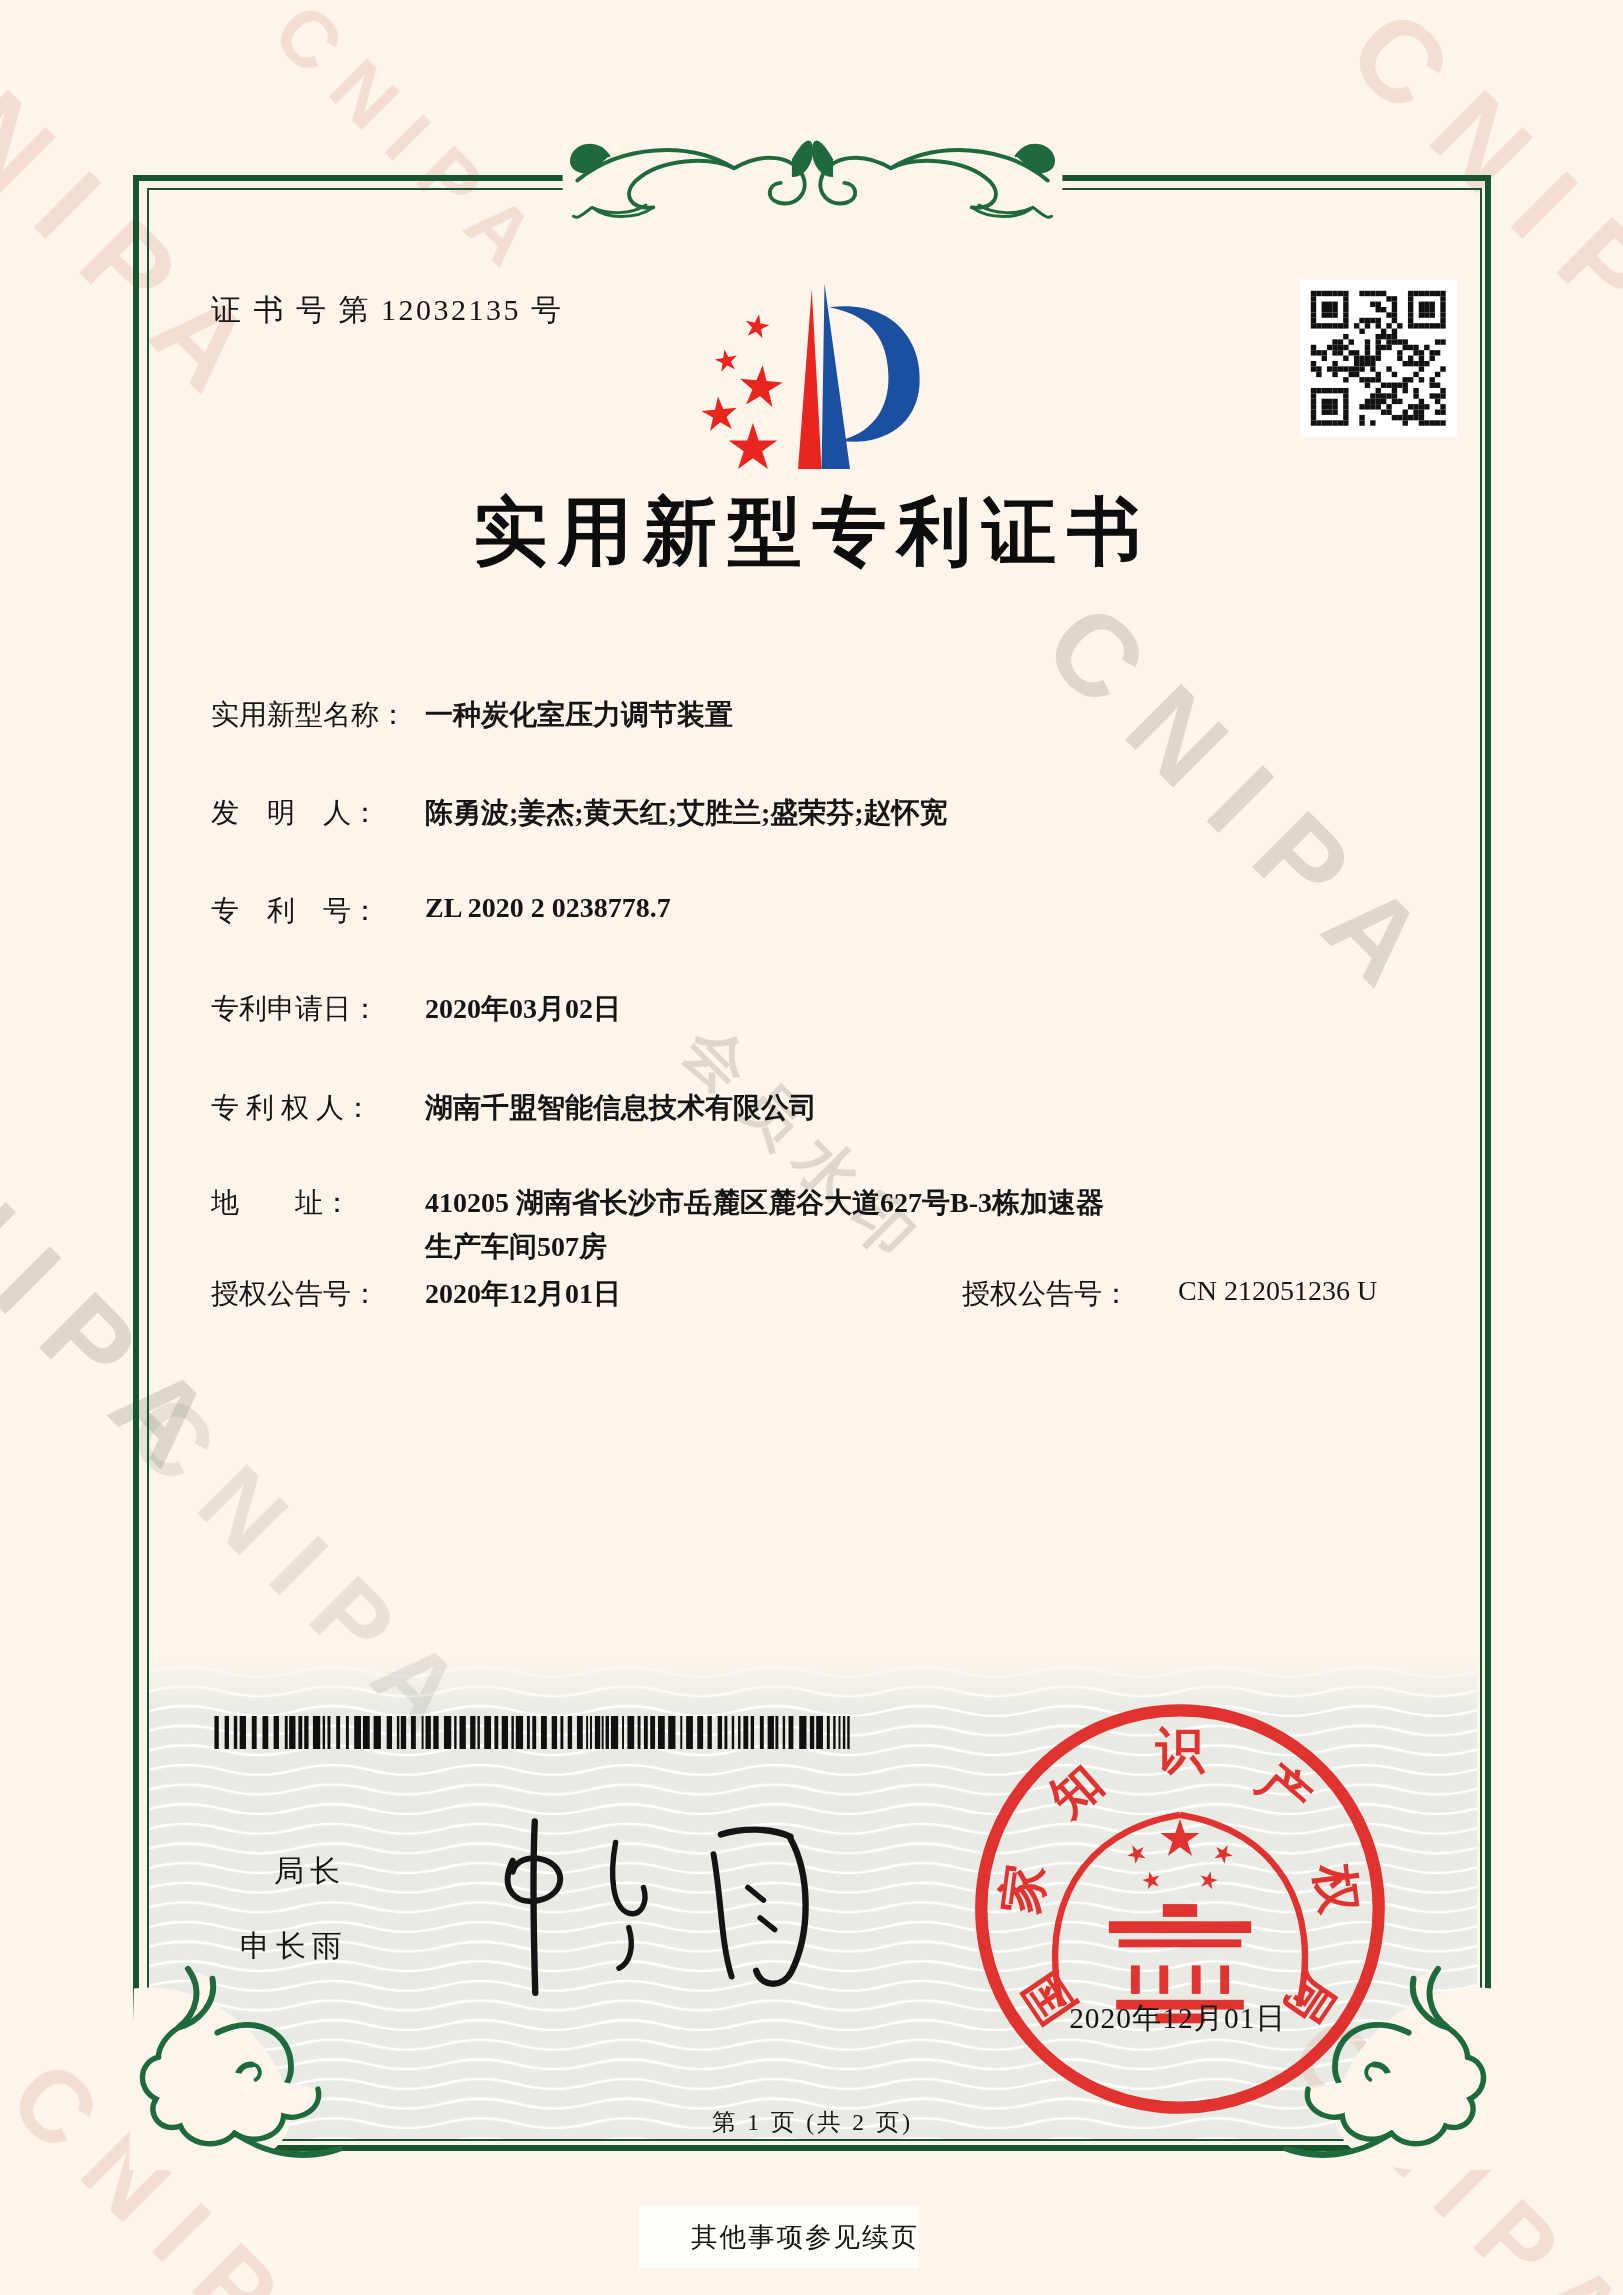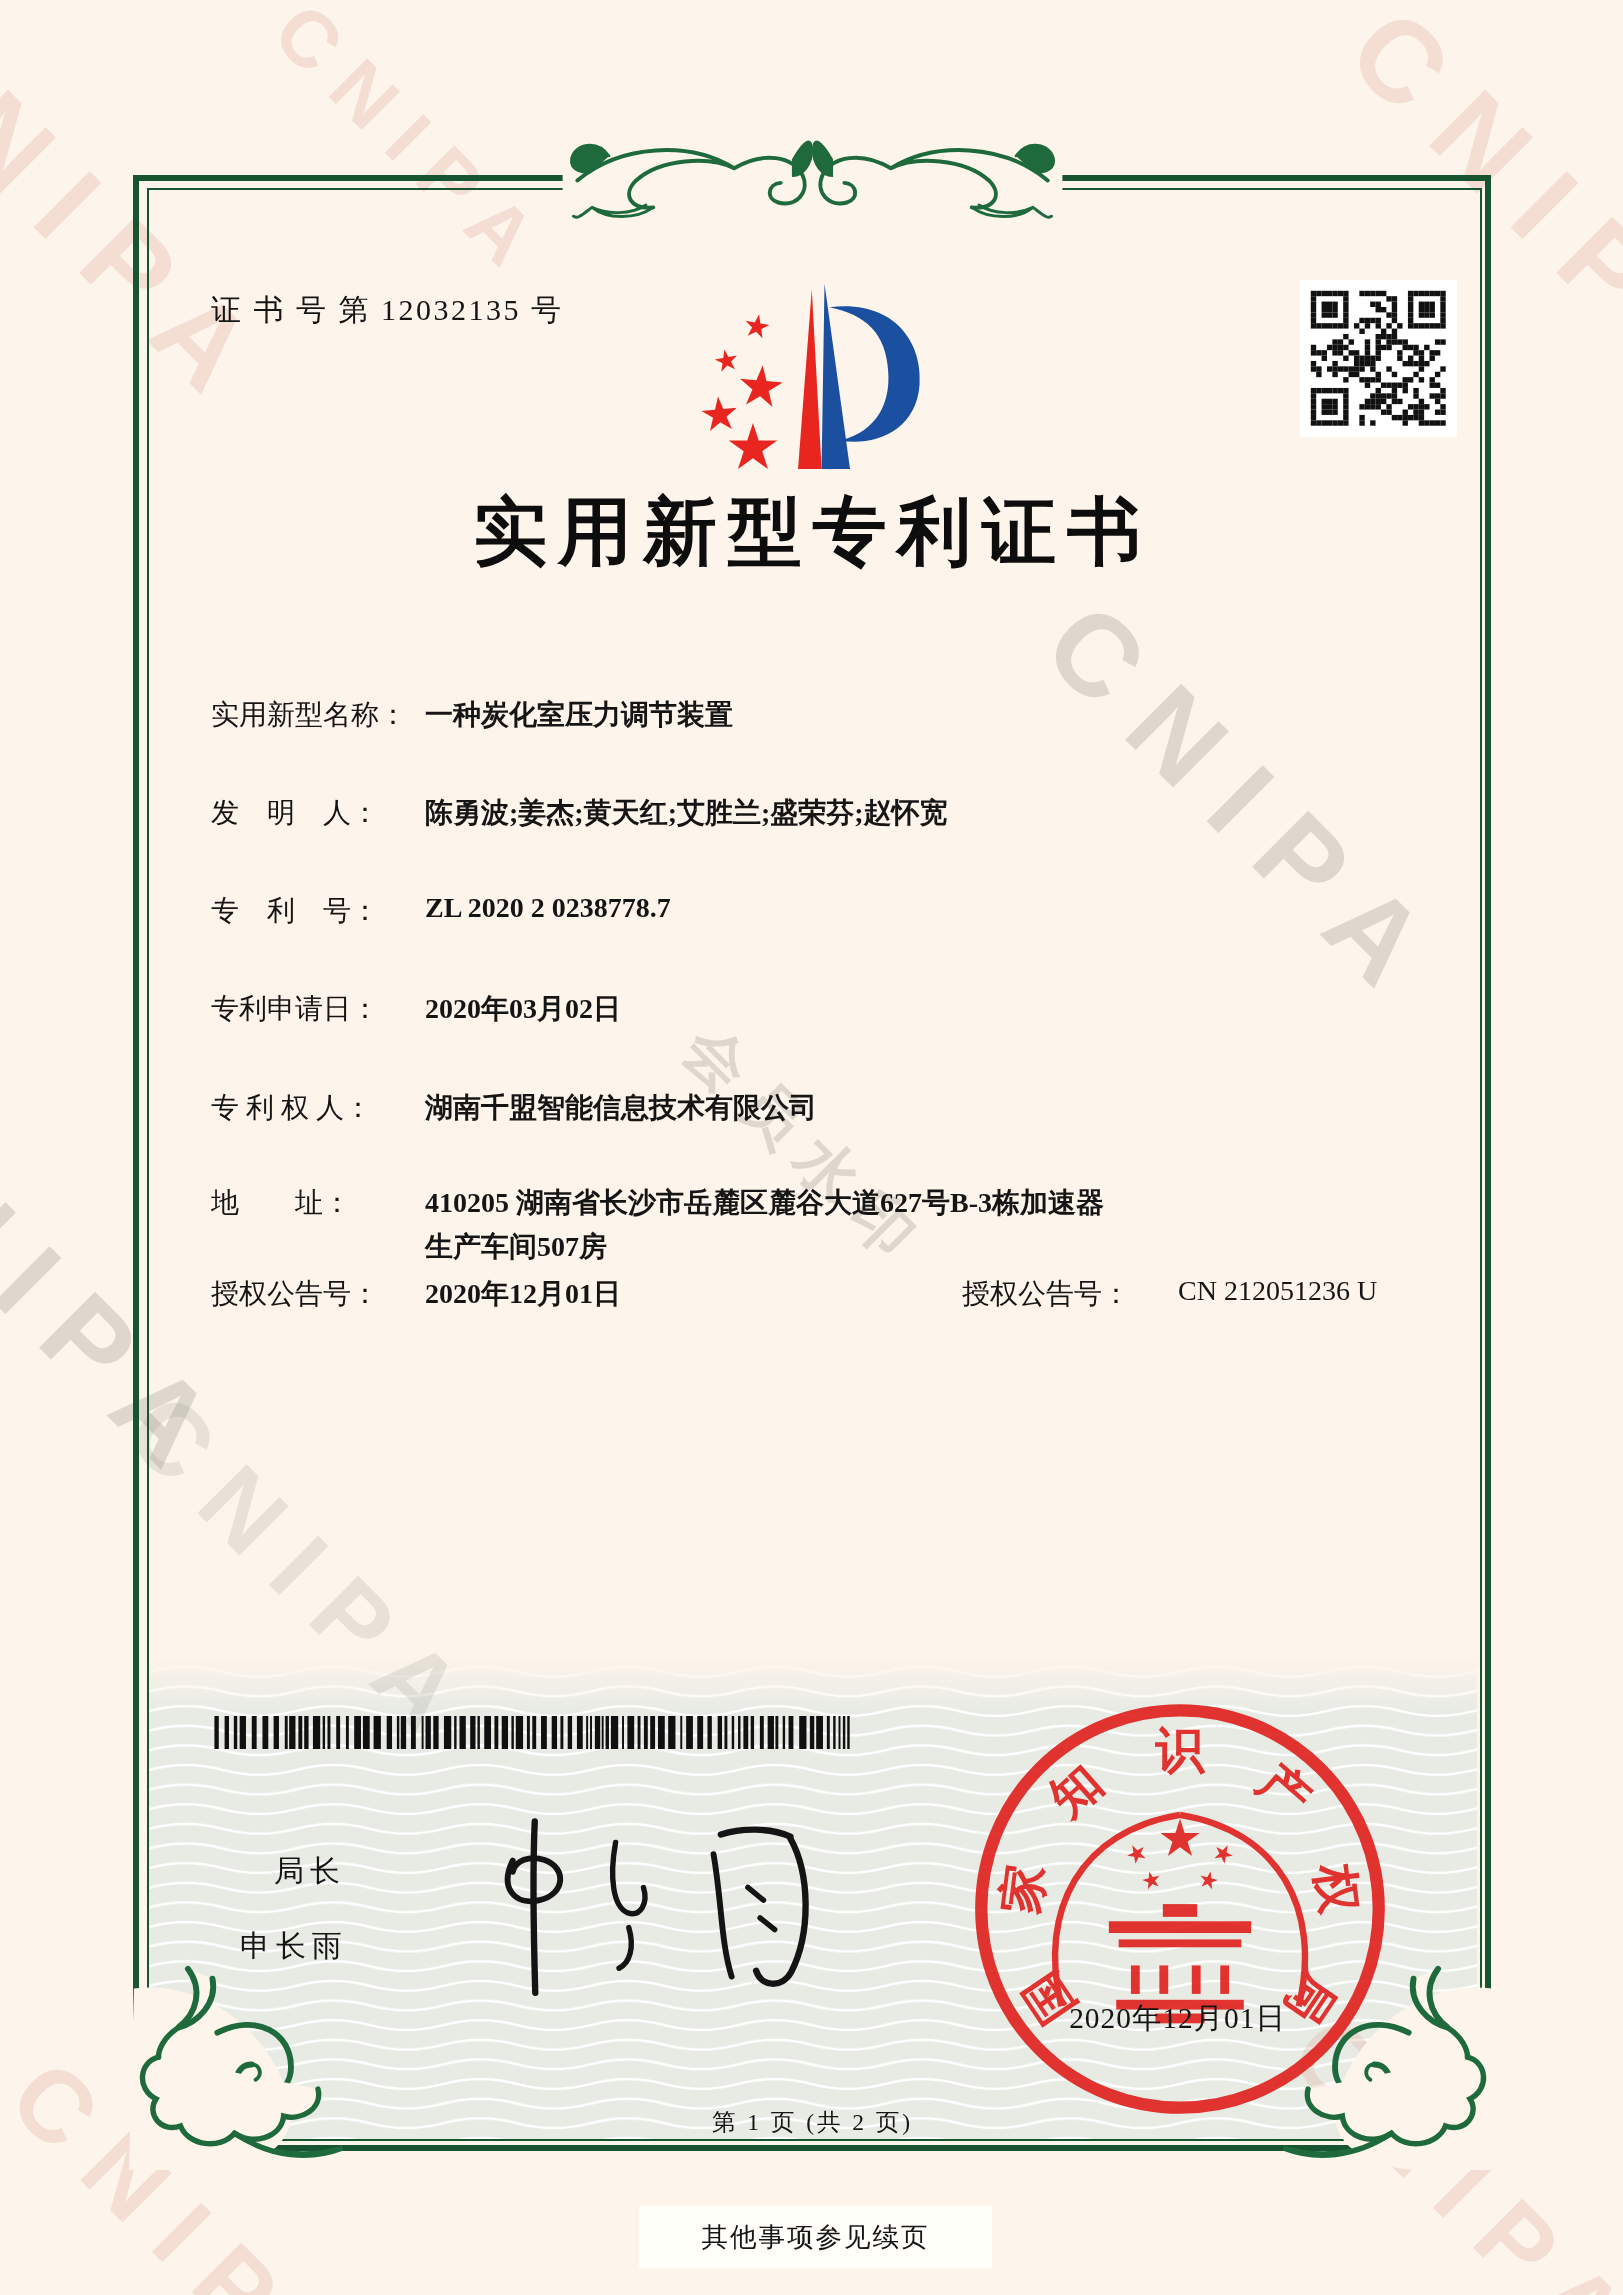--- a/index.html
+++ b/index.html
@@ -41,22 +41,22 @@
   .row .lbl2{position:absolute;left:751px;top:0;}
   .row .valb{position:absolute;left:967px;top:0;}
   .body-text{position:absolute;left:211px;top:1339px;width:1210px;z-index:5;}
   .body-text p{margin:0;font-size:27.5px;line-height:53px;text-indent:55px;text-align:justify;}
   .officer-title{position:absolute;left:240px;top:1851px;font-size:30px;letter-spacing:5.9px;z-index:6;margin-left:34px;}
   .officer-name{position:absolute;left:240px;top:1926px;font-size:30px;letter-spacing:5.9px;z-index:6;}
   .seal-date{position:absolute;left:974px;top:1999px;width:407px;text-align:center;
     font-size:29.4px;color:#131313;z-index:7;letter-spacing:1px;}
   .page-info{position:absolute;left:133px;top:2106px;width:1359px;text-align:center;
     font-size:23.6px;letter-spacing:2.9px;z-index:5;}
-  .note-box{position:absolute;left:639px;top:2206px;width:353px;height:62px;
-    background:#fffef9;text-align:center;line-height:62px;font-size:26.5px;
+  .note-box{position:absolute;left:639px;top:2206px;width:280px;height:62px;
+    background:#fffef9;text-align:right;line-height:62px;font-size:26.5px;
     letter-spacing:2px;z-index:5;}
   
   .logo{position:absolute;left:698px;top:269px;z-index:5;}
   .qr{position:absolute;left:1300px;top:280px;z-index:5;}
   .barcode{position:absolute;left:211px;top:1716px;z-index:5;}
   .signature{position:absolute;left:466px;top:1814px;z-index:6;}
   .seal{position:absolute;left:969px;top:1698px;z-index:6;}
   .seal-char{font-size:100px;font-weight:bold;fill:var(--seal-red);
     text-anchor:middle;dominant-baseline:central;font-family:"Liberation Serif",serif;}
   .dragon{position:absolute;left:562px;top:129px;z-index:4;}

